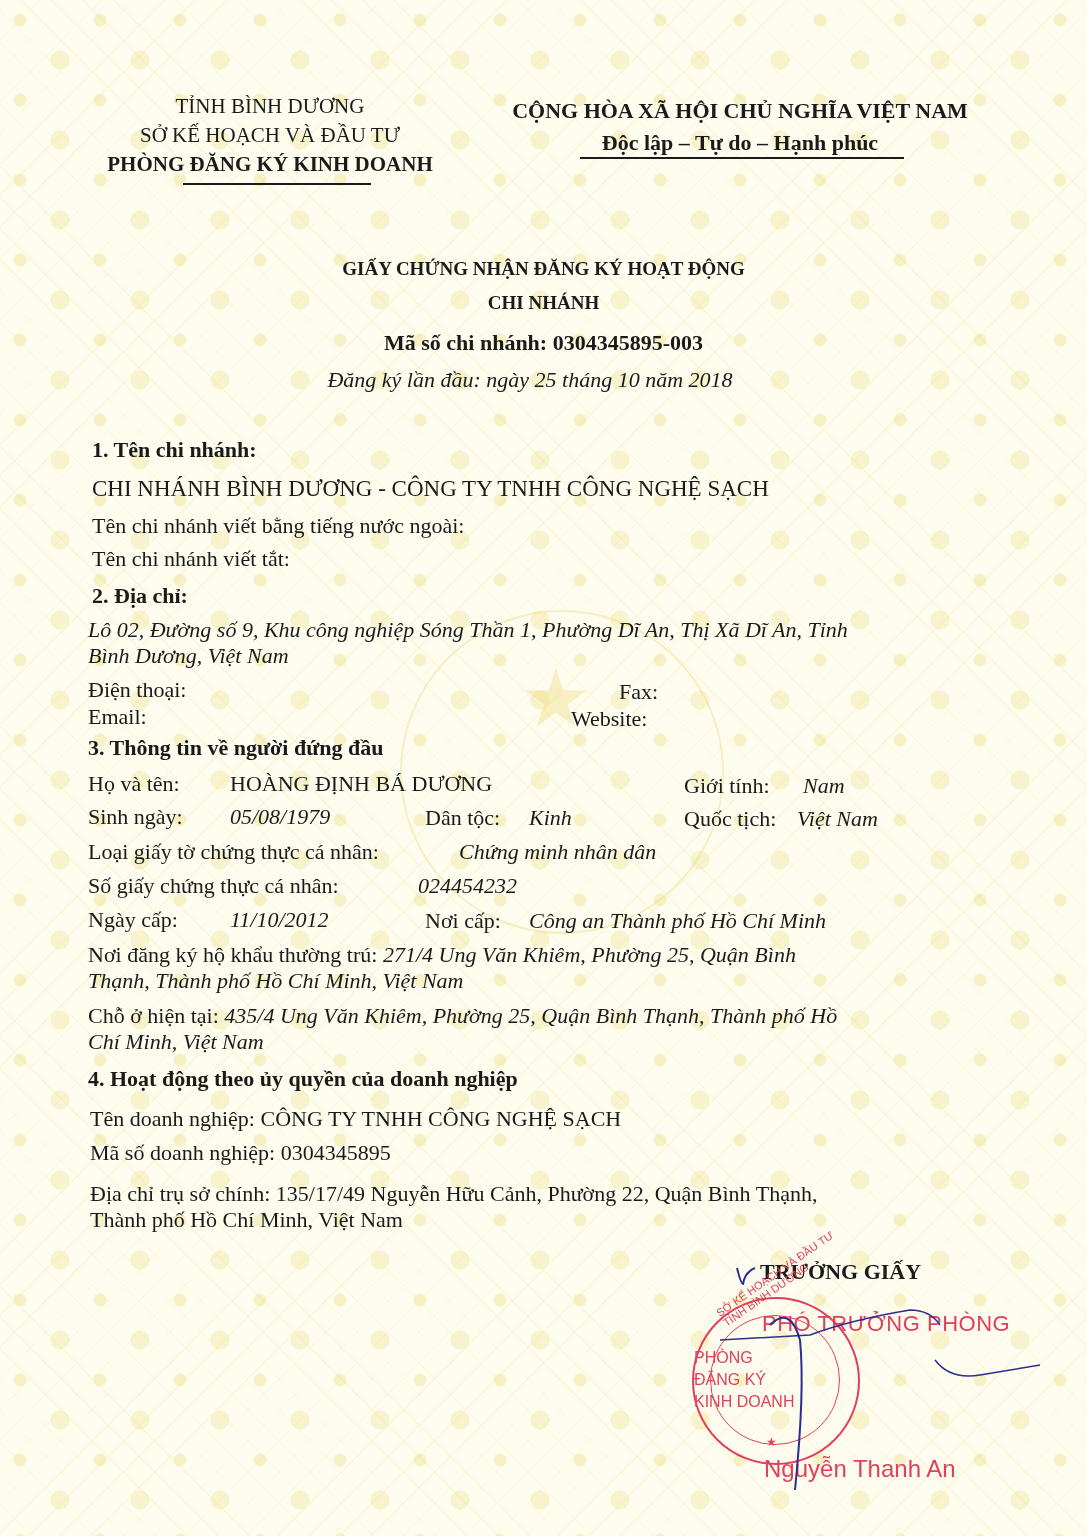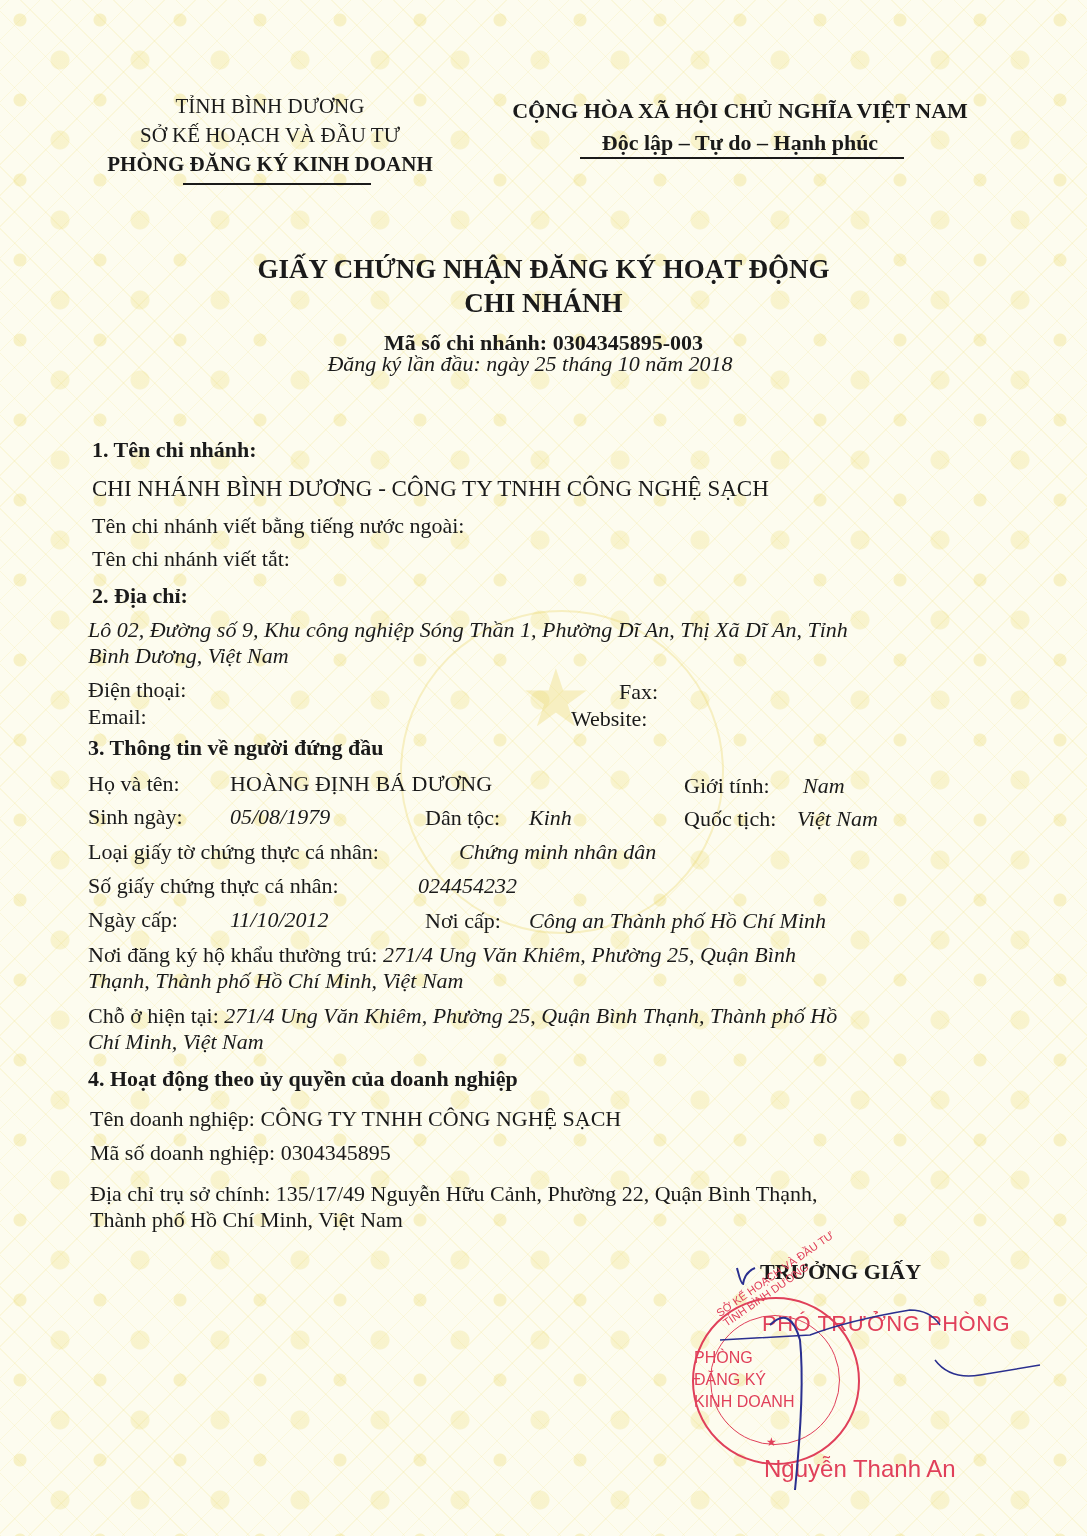--- a/index.html
+++ b/index.html
@@ -64,26 +64,26 @@
   <div class="b">PHÒNG ĐĂNG KÝ KINH DOANH</div>
 </div>
 <div class="rule" style="left:183px; top:183px; width:188px;"></div>
 
 <div class="abs center b hdr" style="left:500px; top:95px; width:480px; font-size:22px; line-height:32px;">
   <div>CỘNG HÒA XÃ HỘI CHỦ NGHĨA VIỆT NAM</div>
   <div>Độc lập – Tự do – Hạnh phúc</div>
 </div>
 <div class="rule" style="left:580px; top:157px; width:324px;"></div>
 
-<div class="abs center b" style="left:0; top:252px; width:1087px; font-size:27px; line-height:34px;">
+<div class="abs center b" style="left:0; top:252px; width:1087px; font-size:19px; line-height:34px;">
   <div>GIẤY CHỨNG NHẬN ĐĂNG KÝ HOẠT ĐỘNG</div>
   <div>CHI NHÁNH</div>
 </div>
 <div class="abs center b" style="left:0; top:330px; width:1087px; font-size:22px;">Mã số chi nhánh: 0304345895-003</div>
-<div class="abs center i" style="left:0; top:351px; width:1060px; font-size:22px;">Đăng ký lần đầu: ngày 25 tháng 10 năm 2018</div>
+<div class="abs center i" style="left:0; top:367px; width:1060px; font-size:22px;">Đăng ký lần đầu: ngày 25 tháng 10 năm 2018</div>
 
 <div class="row b" style="left:92px; top:437px;">1. Tên chi nhánh:</div>
 <div class="row" style="left:92px; top:476px; font-size:23px;">CHI NHÁNH BÌNH DƯƠNG - CÔNG TY TNHH CÔNG NGHỆ SẠCH</div>
 <div class="row" style="left:92px; top:513px;">Tên chi nhánh viết bằng tiếng nước ngoài:</div>
 <div class="row" style="left:92px; top:546px;">Tên chi nhánh viết tắt:</div>
 
 <div class="row b" style="left:92px; top:583px;">2. Địa chỉ:</div>
 <div class="row i" style="left:88px; top:617px;">Lô 02, Đường số 9, Khu công nghiệp Sóng Thần 1, Phường Dĩ An, Thị Xã Dĩ An, Tỉnh</div>
 <div class="row i" style="left:88px; top:643px;">Bình Dương, Việt Nam</div>
 <div class="row" style="left:88px; top:677px;">Điện thoại:</div>
@@ -117,21 +117,21 @@
 <div class="row i" style="left:529px; top:908px;">Công an Thành phố Hồ Chí Minh</div>
 
 <div class="row" style="left:88px; top:942px;">
   <span>Nơi đăng ký hộ khẩu thường trú:</span>
   <span class="i">271/4 Ung Văn Khiêm, Phường 25, Quận Bình</span>
 </div>
 <div class="row i" style="left:88px; top:968px;">Thạnh, Thành phố Hồ Chí Minh, Việt Nam</div>
 
 <div class="row" style="left:88px; top:1003px;">
   <span>Chỗ ở hiện tại:</span>
-  <span class="i">271/4 Ung Văn Khiêm, Phường 25, Quận Bình Thạnh, Thành phố Hồ</span>
+  <span class="i">435/4 Ung Văn Khiêm, Phường 25, Quận Bình Thạnh, Thành phố Hồ</span>
 </div>
 <div class="row i" style="left:88px; top:1029px;">Chí Minh, Việt Nam</div>
 
 <div class="row b" style="left:88px; top:1066px;">4. Hoạt động theo ủy quyền của doanh nghiệp</div>
 <div class="row" style="left:90px; top:1106px;">Tên doanh nghiệp: CÔNG TY TNHH CÔNG NGHỆ SẠCH</div>
 <div class="row" style="left:90px; top:1140px;">Mã số doanh nghiệp: 0304345895</div>
 <div class="row" style="left:90px; top:1181px;">Địa chỉ trụ sở chính: 135/17/49 Nguyễn Hữu Cảnh, Phường 22, Quận Bình Thạnh,</div>
 <div class="row" style="left:90px; top:1207px;">Thành phố Hồ Chí Minh, Việt Nam</div>
 
 <div class="row b" style="left:760px; top:1259px; font-size:22px;">TRƯỞNG GIẤY</div>

